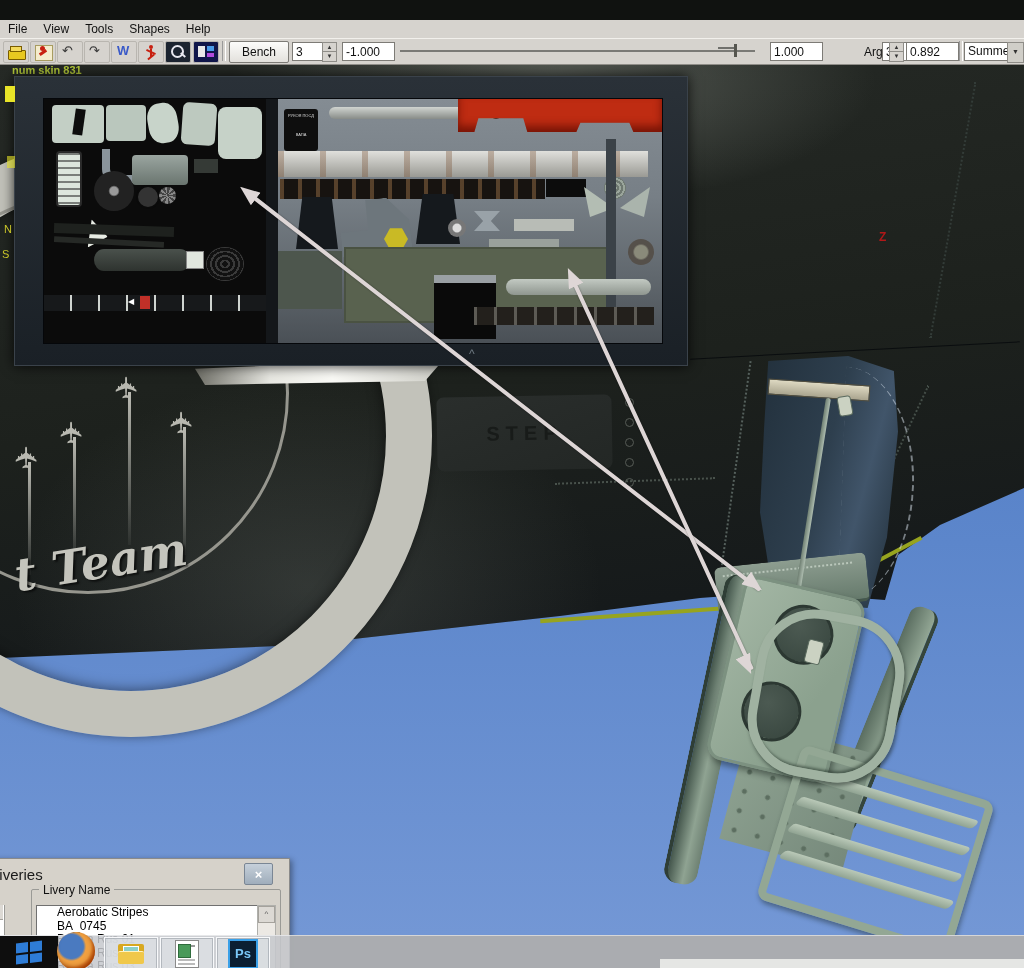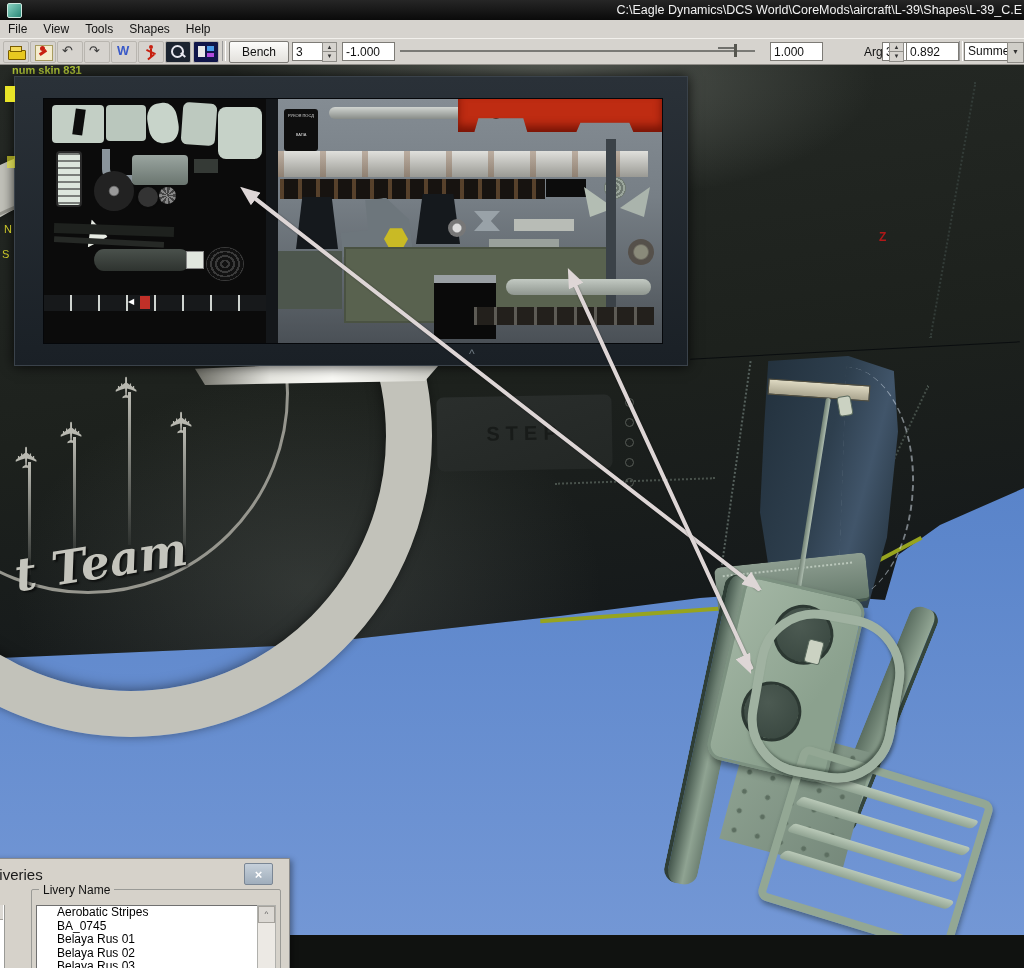--- a/index.html
+++ b/index.html
@@ -170,24 +170,20 @@
   .viewer .l3{position:absolute;left:2px;top:22px;width:17px;height:2px;background:#bbb;}
   
   .psq{width:26px;height:26px;background:#0b1f33;border:2px solid #3aa0e8;
     color:#7ac8f8;font-weight:bold;font-size:13px;display:flex;align-items:center;justify-content:center;}
 </style>
 </head>
 <body>
 
 <div id="screen">
 
-  <div id="titlebar" class="a">
-    <div class="a appico"></div>
-    <div class="a t">C:\Eagle Dynamics\DCS World\CoreMods\aircraft\L-39\Shapes\L-39_C.E</div>
-  </div>
 
   <div id="menubar" class="a">
     <span class="mi">File</span>
     <span class="mi">View</span>
     <span class="mi">Tools</span>
     <span class="mi">Shapes</span>
     <span class="mi">Help</span>
   </div>
 
   <div id="toolbar" class="a">
@@ -409,14 +405,44 @@
       <div class="li">BA_0745</div>
       <div class="li">Belaya Rus 01</div>
       <div class="li">Belaya Rus 02</div>
       <div class="li">Belaya Rus 03</div>
     </div>
     <div id="listsb" class="a">
       <div class="up">^</div>
     </div>
   </div>
 
+  <div id="taskbar" class="a">
+    <div id="startbtn" class="a">
+      <div id="winlogo" class="a">
+        <i></i>
+          <i></i>
+          <i></i>
+          <i></i>
+      </div>
+    </div>
+    <div id="firefox" class="a"></div>
+    <div class="taskapp" style="left:104px;">
+      <div class="folder">
+        <div class="back"></div>
+          <div class="doc"></div>
+          <div class="front"></div>
+      </div>
+    </div>
+    <div class="taskapp" style="left:160px;">
+      <div class="viewer">
+        <div class="img"></div>
+          <div class="l1"></div>
+          <div class="l2"></div>
+          <div class="l3"></div>
+      </div>
+    </div>
+    <div class="taskapp" style="left:216px;">
+      <div class="psq">Ps</div>
+    </div>
+    <div id="lightstrip" class="a"></div>
+  </div>
 
 </div>
 
 </body></html>

